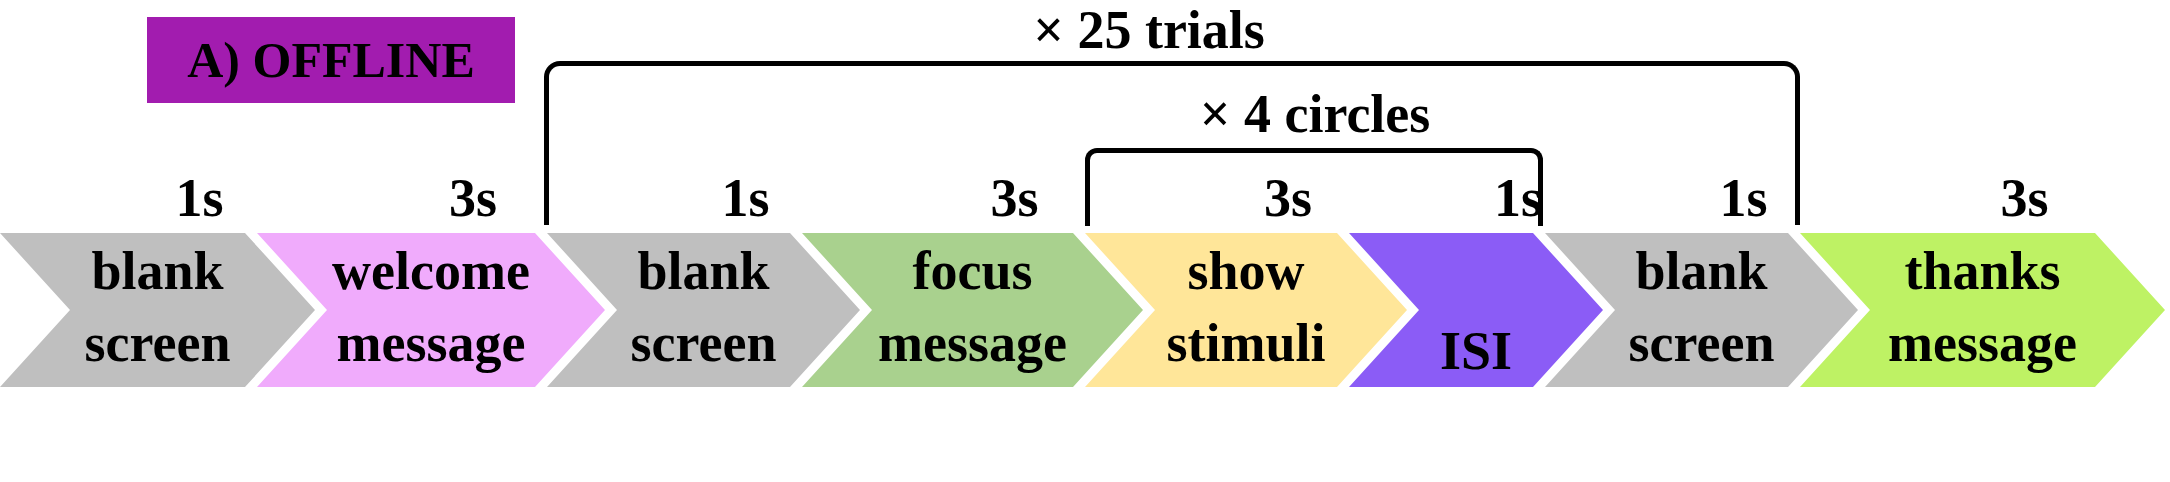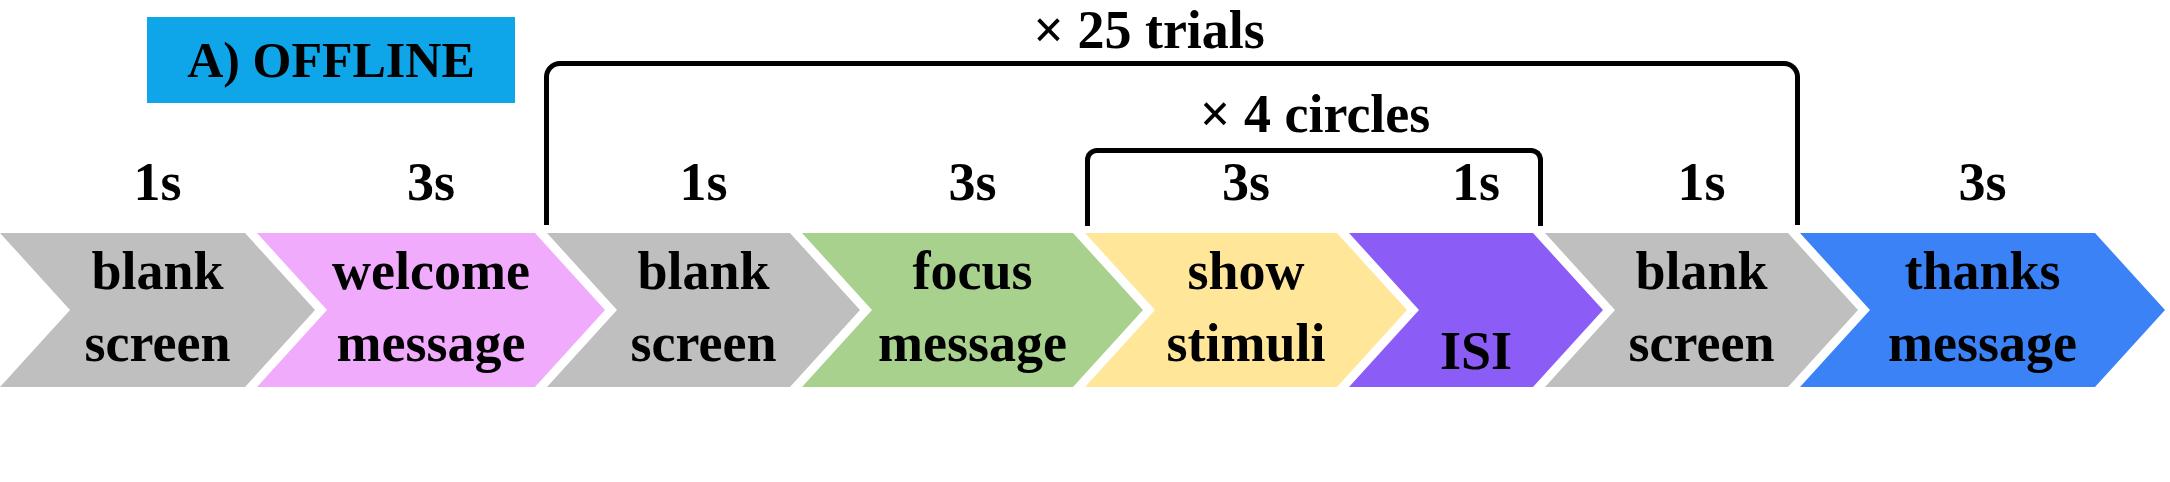--- a/index.html
+++ b/index.html
@@ -27,43 +27,43 @@
     border-top:5px solid #000000;
     border-left:5px solid #000000;
     border-right:5px solid #000000;
     box-sizing:border-box;
     background:transparent;
   }
   .bracket.outer{left:544px;top:61px;width:1256px;height:164px;border-radius:16px 16px 0 0;}
   .bracket.inner{left:1085px;top:148px;width:458px;height:78px;border-radius:12px 12px 0 0;}
   .step{position:absolute;top:0;left:0;}
   .duration{
-    position:absolute;top:152px;height:60px;
+    position:absolute;top:168px;height:60px;
     display:flex;align-items:center;justify-content:center;
-    font-weight:bold;font-size:54px;color:#000000;line-height:60px;
+    font-weight:bold;font-size:54px;color:#000000;line-height:60px;padding-left:42px;
   }
   .chevron{
     position:absolute;top:233px;height:154px;
     clip-path:polygon(0 0, calc(100% - 70px) 0, 100% 50%, calc(100% - 70px) 100%, 0 100%, 70px 50%);
     display:flex;flex-direction:column;align-items:center;justify-content:flex-start;
     box-sizing:border-box;padding-top:2px;
   }
   .step-label{
     display:flex;flex-direction:column;align-items:center;justify-content:flex-start;
   }
   .step-label-line{
     font-weight:bold;font-size:54px;color:#000000;line-height:72px;
     white-space:nowrap;text-align:center;
   }
 </style>
 </head>
 <body>
 
 <div class="canvas">
-  <div class="panel-label" style="background: #0ea5e9; color: rgb(0, 0, 0);">A) OFFLINE</div>
+  <div class="panel-label" style="background: #a21caf; color: rgb(0, 0, 0);">A) OFFLINE</div>
 
   <div class="bracket outer"></div>
   <div class="loop-label trials">× 25 trials</div>
 
   <div class="bracket inner"></div>
   <div class="loop-label circles">× 4 circles</div>
 
   <div id="steps">
     <div class="step">
       <div class="duration" style="left: 0px; width: 315px;">1s</div>
@@ -129,21 +129,21 @@
       <div class="chevron" style="left: 1545px; width: 313px; background: rgb(191, 191, 191);">
         <div class="step-label">
             <div class="step-label-line">blank</div>
             <div class="step-label-line">screen</div>
           </div>
       </div>
     </div>
 
     <div class="step">
       <div class="duration" style="left: 1800px; width: 365px;">3s</div>
-      <div class="chevron" style="left: 1800px; width: 365px; background: #3b82f6;">
+      <div class="chevron" style="left: 1800px; width: 365px; background: #bef264;">
         <div class="step-label">
             <div class="step-label-line">thanks</div>
             <div class="step-label-line">message</div>
           </div>
       </div>
     </div>
   </div>
 
 </div>
 

